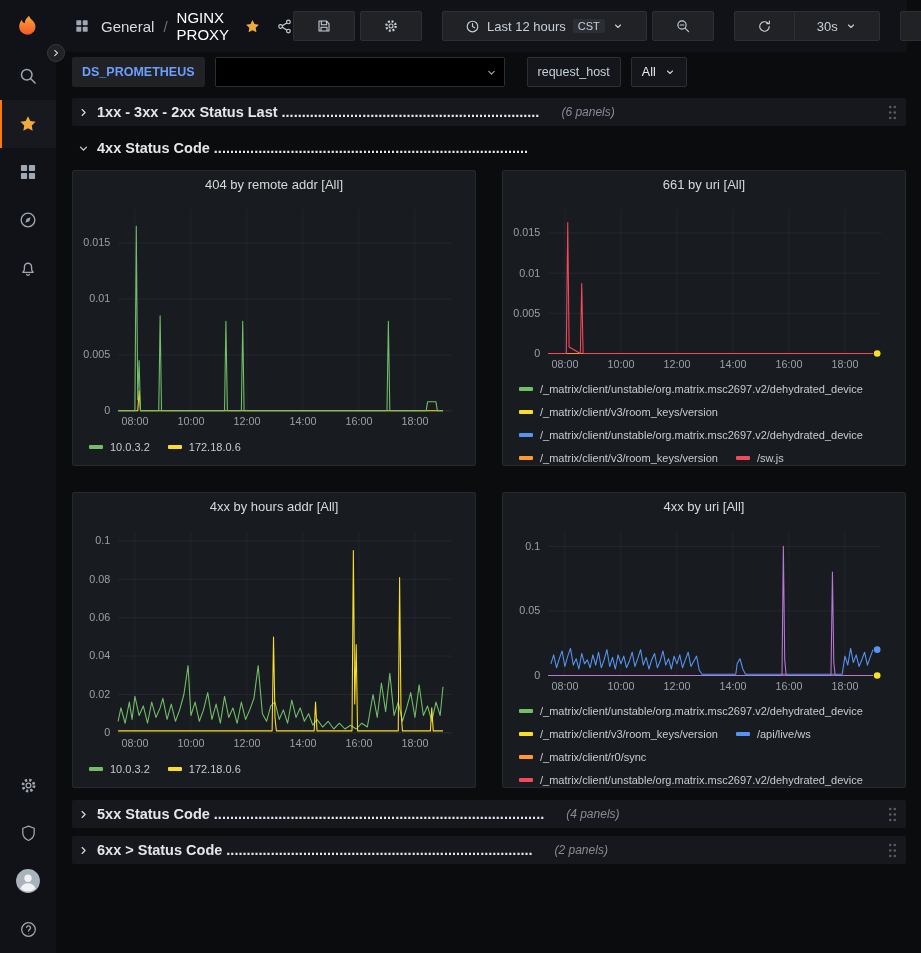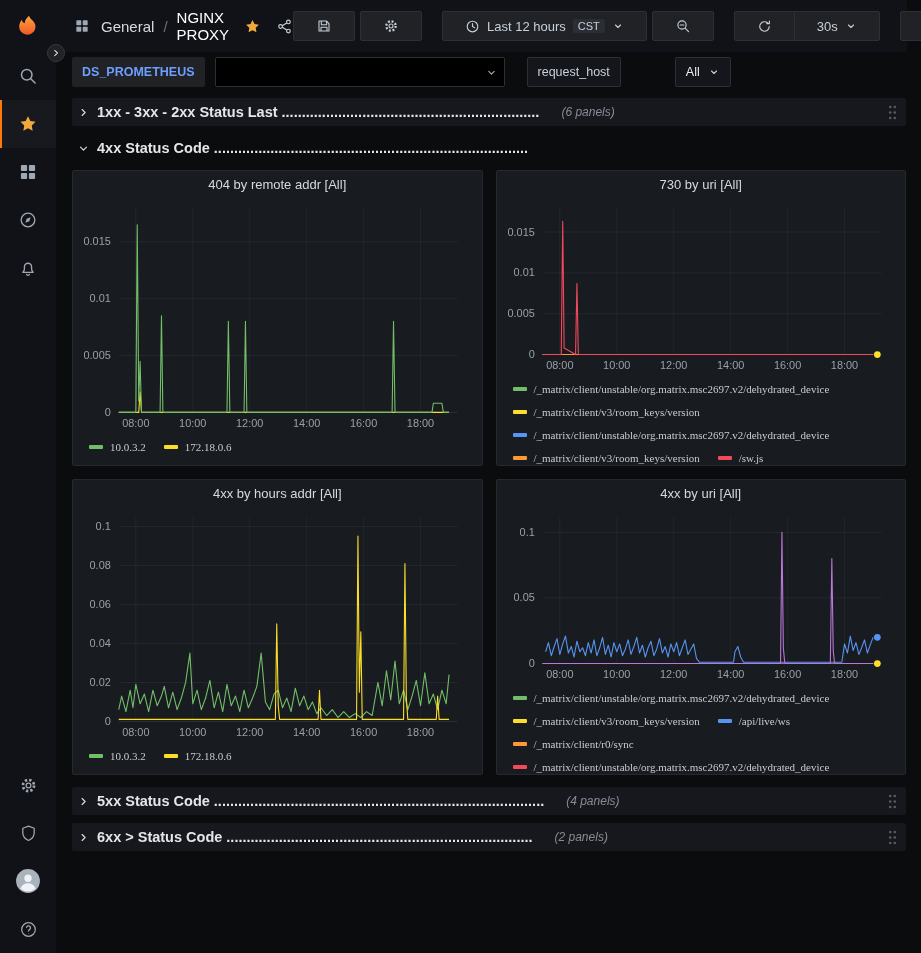--- a/index.html
+++ b/index.html
@@ -48,47 +48,47 @@
   .main { position:absolute; left:56px; top:52px; right:0; bottom:0; background:#0b0c0e; }
   .subnav { height:40px; display:flex; align-items:center; gap:10px; padding:0 16px; }
   .var-label { height:30px; display:inline-flex; align-items:center; padding:0 10px;
     background:#202226; border-radius:2px; font-size:12.5px; font-weight:600; }
   .var-label.blue { color:#6e9fff; }
   .host-select { position:relative; width:290px; height:30px; background:#000;
     border:1px solid #2c3036; border-radius:2px; cursor:pointer; }
   .host-select .caret { position:absolute; right:6px; top:8px; }
   .var-chip { height:30px; display:inline-flex; align-items:center; gap:8px; padding:0 10px;
     background:#15161b; border:1px solid #2c3036; border-radius:2px; font-size:12.5px;
-    color:#c7d0d9; white-space:nowrap;margin-left:44px; }
+    color:#c7d0d9; white-space:nowrap; }
   .var-chip.select { color:#e9ebee; cursor:pointer; }
   .var-chip.plain { margin-left:12px; }
 
   
   .dash { padding:6px 15px 0 16px; }
   .row { display:flex; align-items:center; height:28px; margin-bottom:8px; border-radius:2px;
     padding:0 6px; }
   .row.collapsed { background:#17181e; }
   .row-head { display:flex; align-items:center; gap:8px; background:none; border:none; cursor:pointer;
     color:inherit; font-family:inherit; overflow:hidden; flex:1; text-align:left; }
   .row-title { font-weight:700; font-size:14.5px; color:#e4e6e9; white-space:nowrap; overflow:hidden; }
   .row-count { font-style:italic; font-size:12px; color:#878c94; margin-left:14px; white-space:nowrap; }
   .row-drag { background:none; border:none; cursor:grab; margin-left:auto; display:flex; padding:2px; }
 
   
-  .grid { display:grid; grid-template-columns:1fr 1fr; gap:13px; margin:0 0 12px 0; }
+  .grid { display:grid; grid-template-columns:1fr 1fr; gap:26px; margin:0 0 12px 0; }
   .panel { background:#181b1f; border:1px solid #25282e; border-radius:2px; height:296px;
     overflow:hidden; display:flex; flex-direction:column; }
   .panel-title { height:28px; line-height:28px; text-align:center; font-size:13px; font-weight:500;
     color:#d8d9da; cursor:pointer; flex:none; white-space:nowrap; overflow:hidden; }
   .chart-wrap { flex:none; padding:0 6px; }
   .chart-lg { height:234px; }
   .chart-sm { height:176px; }
   .chart-wrap svg { width:100%; height:100%; }
   text.tick { font-size:11px; fill:#9aa0a8; font-family:"Liberation Sans", sans-serif; }
-  .legend { flex:1; overflow:hidden; padding:2px 8px 0 16px;font-family:Liberation Serif, serif; }
+  .legend { flex:1; overflow:hidden; padding:2px 8px 0 16px; }
   .legend-row { display:flex; gap:18px; height:23px; align-items:center; white-space:nowrap; overflow:hidden; }
   .legend-item { display:inline-flex; align-items:center; gap:7px; cursor:pointer;
     font-size:11px; color:#c7ccd1; }
   .swatch { width:14px; height:4px; border-radius:1px; flex:none; }
 </style>
 </head>
 <body>
 
 <nav class="sidebar">
   <div class="logo-box">
@@ -398,21 +398,21 @@
                 <span>10.0.3.2</span>
               </span>
               <span class="legend-item">
                 <span class="swatch" style="background: rgb(250, 222, 42);"></span>
                 <span>172.18.0.6</span>
               </span>
             </div>
           </div>
         </section>
         <section class="panel">
-          <div class="panel-title">730 by uri [All]</div>
+          <div class="panel-title">661 by uri [All]</div>
           <div class="chart-wrap chart-sm">
             <svg viewBox="0 0 399 176">
               <line x1="57.2" y1="8" x2="57.2" y2="156" stroke="rgba(204,204,220,0.06)"></line>
               <text class="tick" x="57.2" y="171" text-anchor="middle">08:00</text>
               <line x1="114.5" y1="8" x2="114.5" y2="156" stroke="rgba(204,204,220,0.06)"></line>
               <text class="tick" x="114.5" y="171" text-anchor="middle">10:00</text>
               <line x1="171.8" y1="8" x2="171.8" y2="156" stroke="rgba(204,204,220,0.06)"></line>
               <text class="tick" x="171.8" y="171" text-anchor="middle">12:00</text>
               <line x1="229.1" y1="8" x2="229.1" y2="156" stroke="rgba(204,204,220,0.06)"></line>
               <text class="tick" x="229.1" y="171" text-anchor="middle">14:00</text>

